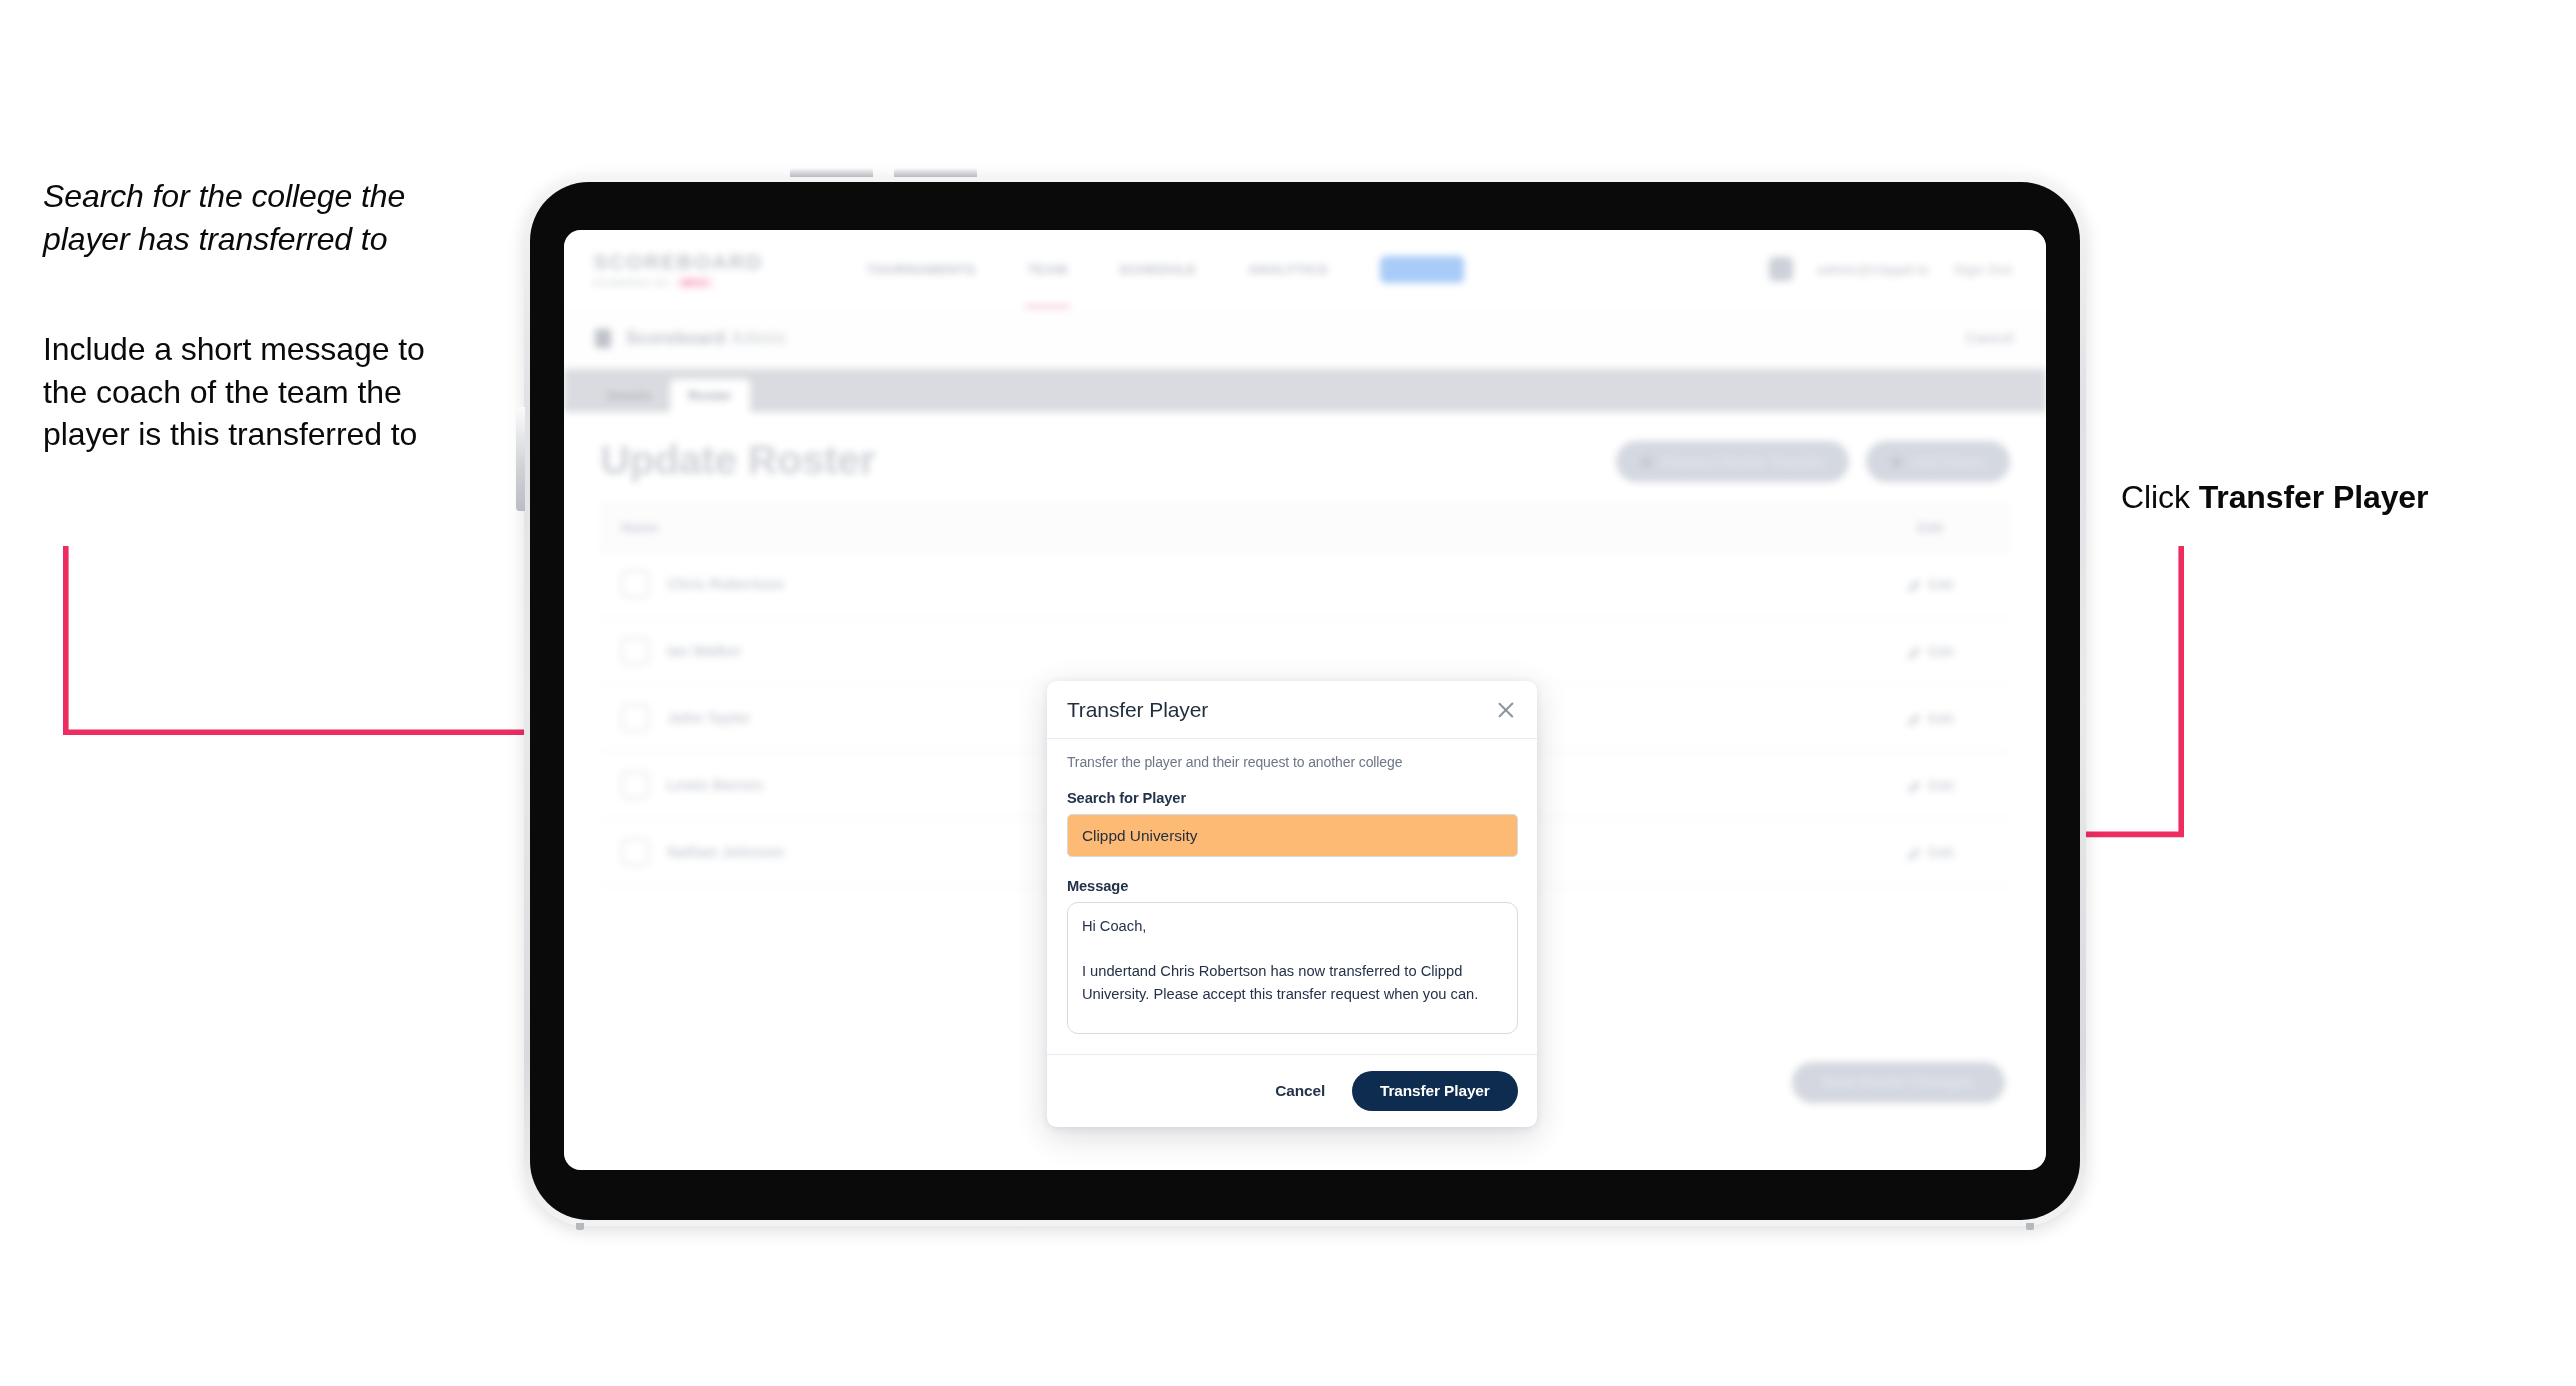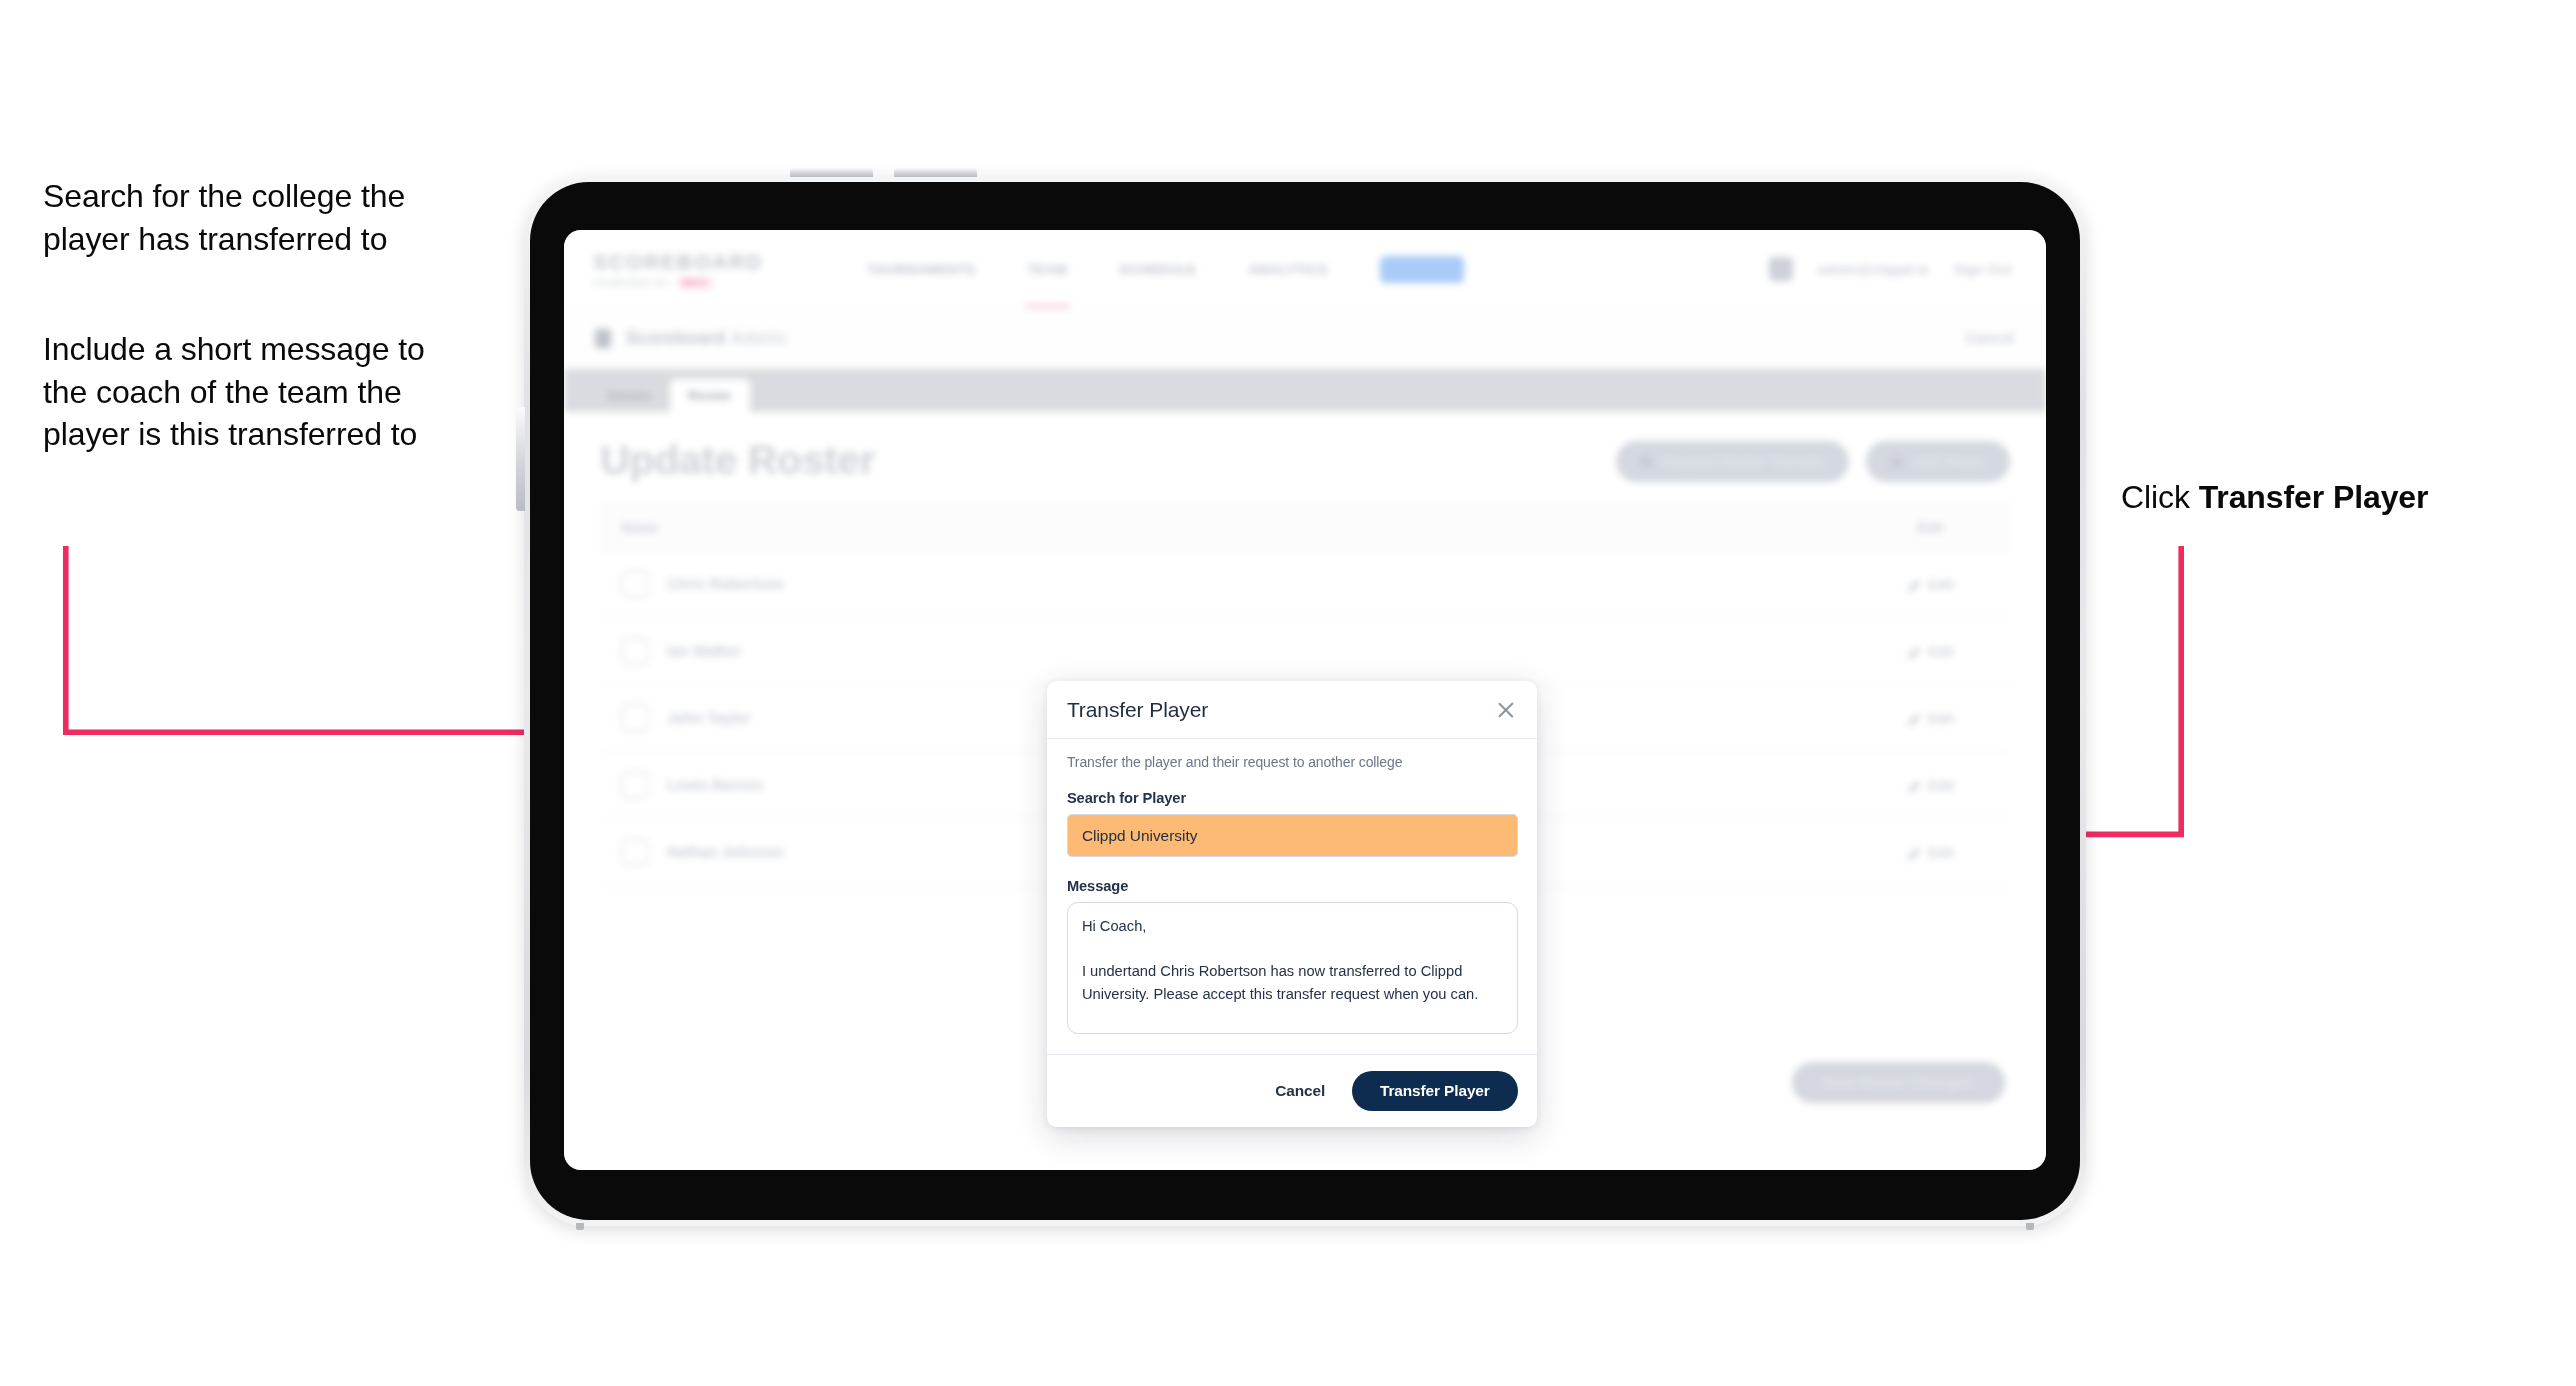--- a/index.html
+++ b/index.html
@@ -18,21 +18,21 @@
   
   .annot {
     position: absolute;
     color: #0a0a0a;
     font-family: "Liberation Sans", sans-serif;
     font-size: 32px;
     line-height: 1.33;
     font-weight: 400;
     letter-spacing: -0.1px;
   }
-  #annot-left-1 { left: 43px; top: 175px; width: 434px; }
+  #annot-left-1 { left: 43px; top: 175px; width: 434px; font-style: italic; }
   #annot-left-2 { left: 43px; top: 328px; width: 434px; }
   #annot-right-1 {
     left: 2121px; top: 476px; width: 434px;
     font-size: 32px;
   }
   #annot-right-1 .bold { font-weight: 700; }
 
   
   .arrow-svg {
     position: absolute;

